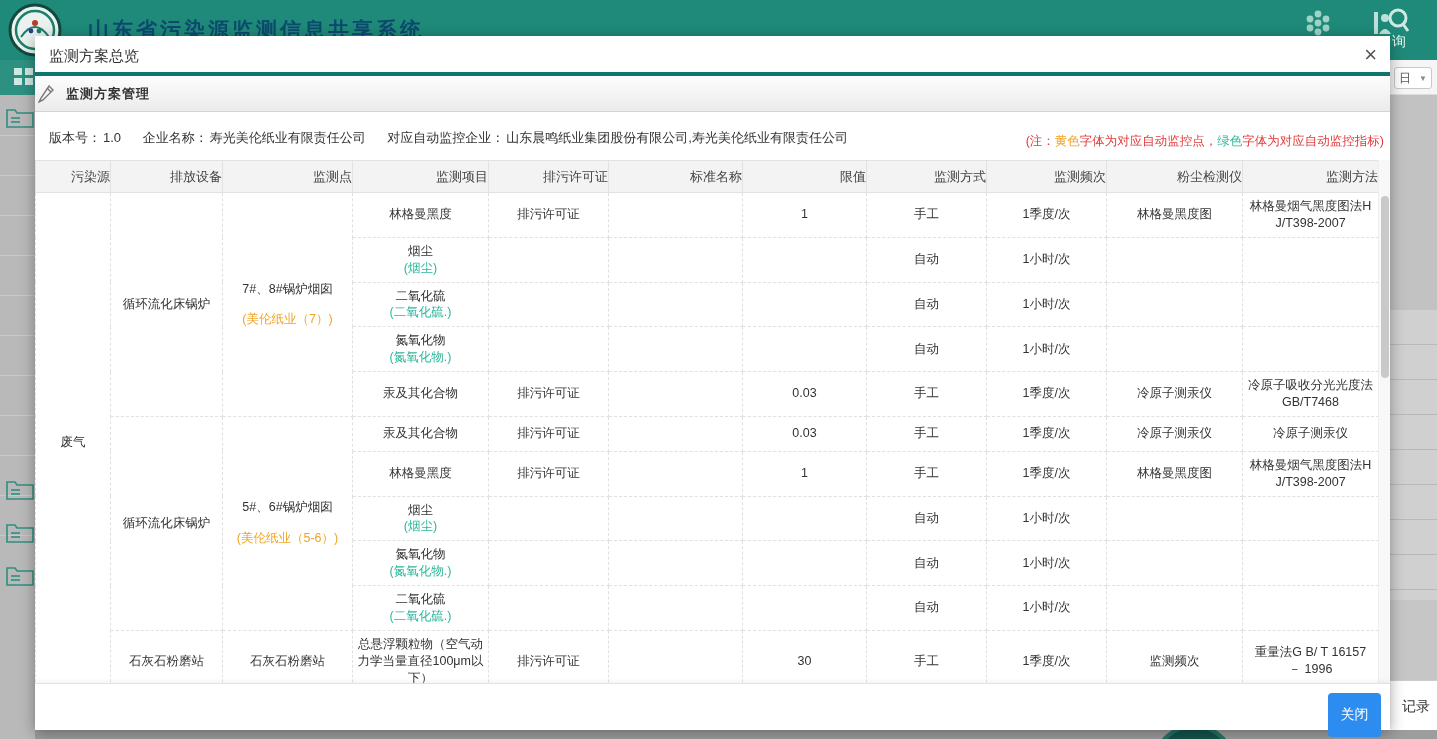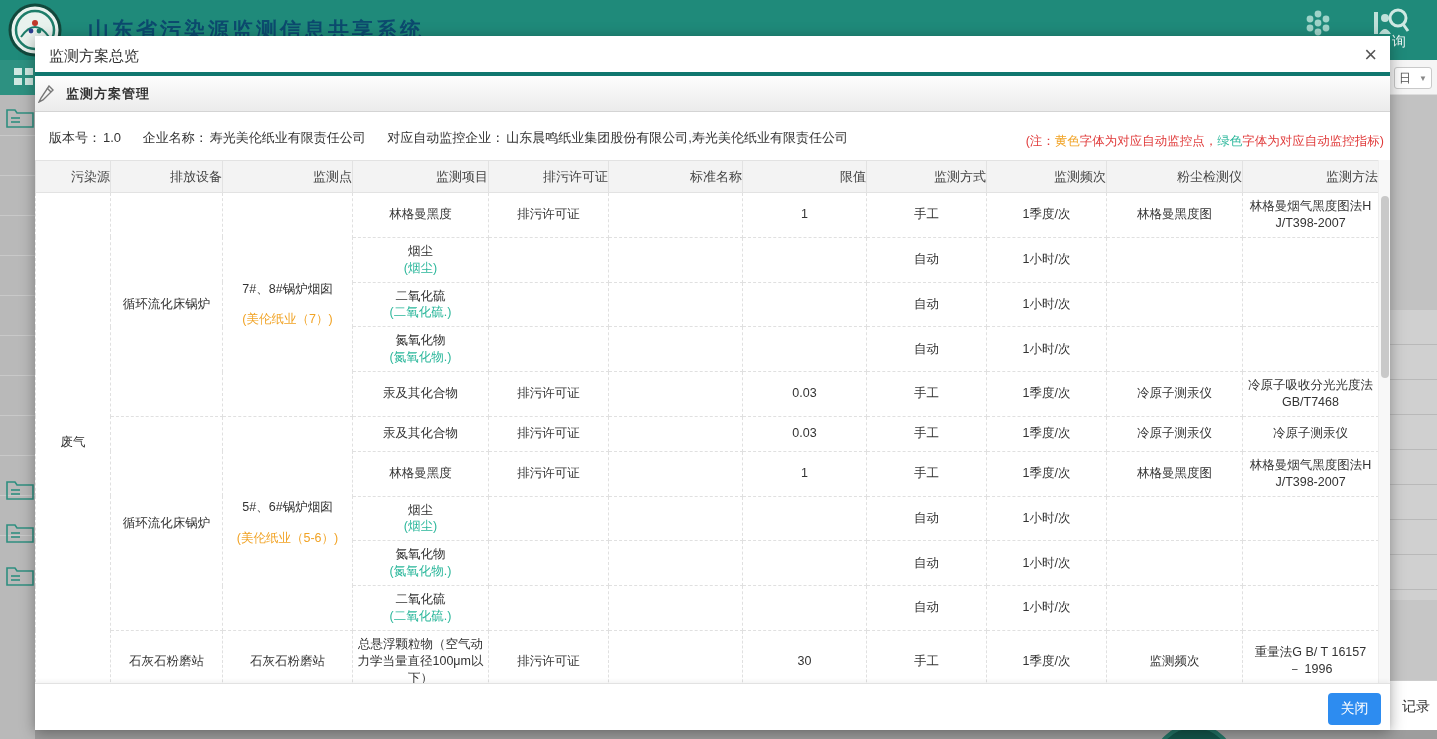--- a/index.html
+++ b/index.html
@@ -56,21 +56,21 @@
   table { border-collapse:collapse; width:1343px; table-layout:fixed; }
   thead th { background:#f3f3f3; border:1px solid #e2e2e2; font-size:13px; font-weight:normal; color:#444; height:32px;text-align:right; }
   tbody td { border:1px dashed #e0e0e0; font-size:12.5px; color:#333; text-align:center; vertical-align:middle; padding:5px 4px; height:35px; line-height:1.35; word-break:break-all; }
   td .sub.green { color:#2bb79b; }
   td .sub.orange { color:#f1a325;margin-top:14px; }
 
   .vscroll { position:absolute; left:1343px; top:124px; width:12px; height:523px; background:#f8f8f8; border-left:1px solid #eee; }
   .vthumb { position:absolute; left:2px; top:36px; width:8px; height:182px; background:#c9c9c9; border-radius:4px; cursor:pointer; }
 
   .modal-footer { position:absolute; left:0; top:647px; width:1355px; height:47px; background:#fff; border-top:1px solid #e2e2e2; box-shadow:0 -2px 4px rgba(0,0,0,0.05); }
-  .close-btn { position:absolute; right:9px; top:9px; width:53px; height:32px; background:#2d8cf0; color:#fff; font-size:14px; border:none; border-radius:4px; cursor:pointer; font-family:inherit; }
+  .close-btn { position:absolute; right:9px; top:9px; width:53px; height:44px; background:#2d8cf0; color:#fff; font-size:14px; border:none; border-radius:4px; cursor:pointer; font-family:inherit; }
 </style>
 </head>
 <body>
 
 <div class="screen">
 
   <div class="topbar"></div>
   <svg class="logo" viewBox="0 0 54 54">
     <circle cx="27" cy="27" r="26" fill="#e9f2ee"></circle>
     <circle cx="27" cy="27" r="25" fill="none" stroke="#11493d" stroke-width="3"></circle>

